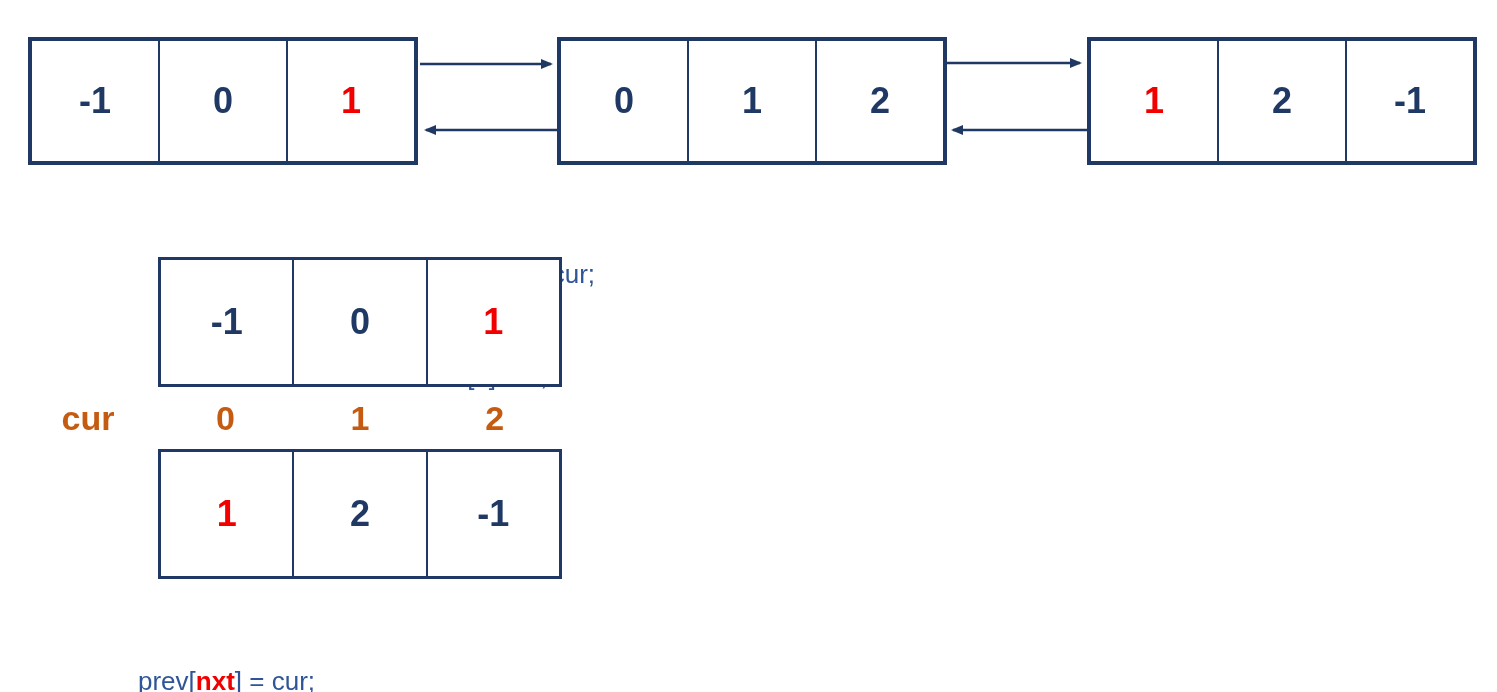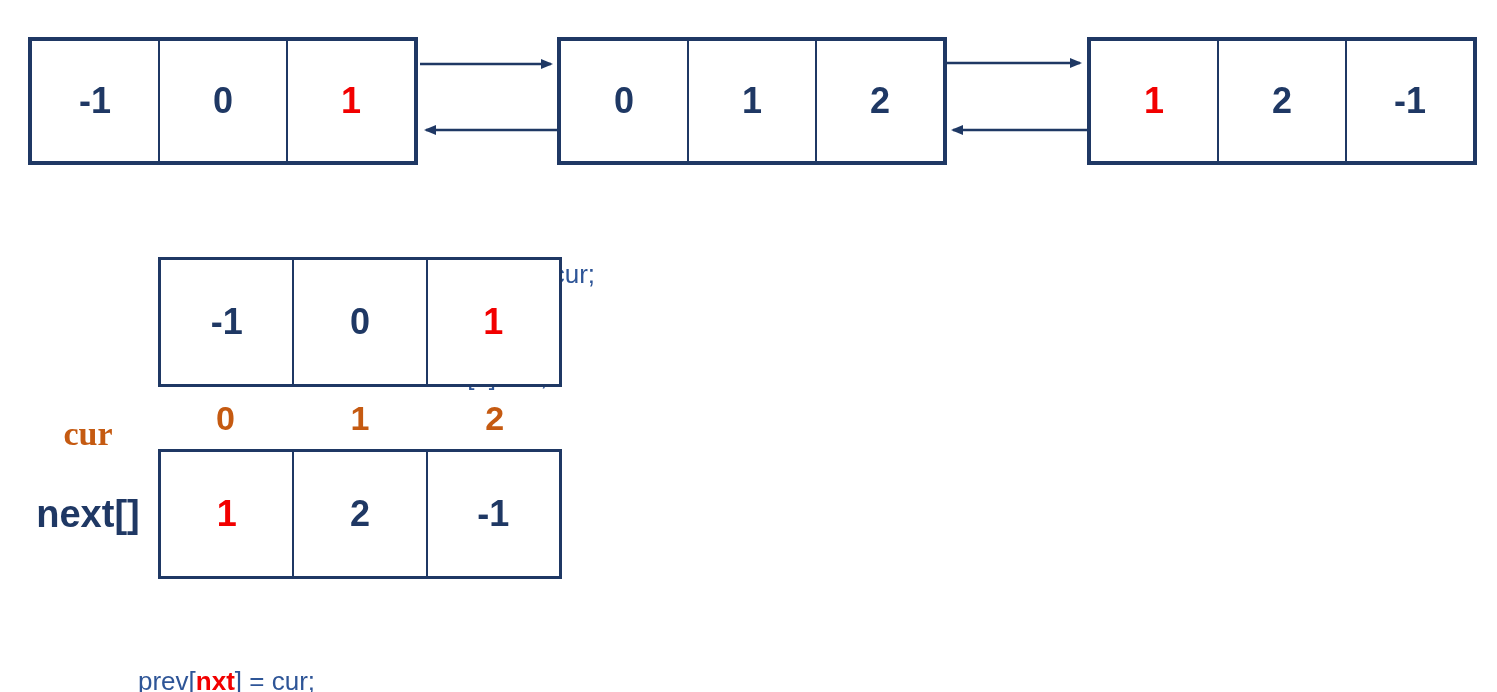--- a/index.html
+++ b/index.html
@@ -36,23 +36,23 @@
     color:var(--code_blue,#2E5597);white-space:pre;
   }
   .code .hl{color:var(--red,#F20000);font-weight:700;}
   
   .rowlabel{
     position:absolute;left:28px;width:120px;height:130px;
     display:flex;align-items:center;justify-content:center;
     font-weight:700;font-size:38px;color:var(--navy,#1F3864);
   }
   .curlabel{
-    position:absolute;left:28px;top:412px;width:120px;height:44px;
+    position:absolute;left:28px;top:396px;width:120px;height:44px;
     display:flex;align-items:center;justify-content:center;
-    font-weight:700;font-size:34px;color:var(--orange,#C55A11);font-family:Liberation Serif, serif;
+    font-weight:700;font-size:34px;color:var(--orange,#C55A11);
   }
   .currow{
     position:absolute;left:158px;top:396px;width:404px;height:44px;display:flex;
   }
   .curcell{
     flex:1;display:flex;align-items:center;justify-content:center;
     font-weight:700;font-size:34px;color:var(--orange,#C55A11);
   }
 </style>
 </head>
@@ -101,21 +101,20 @@
     <div class="cell" data-color="red">1</div>
   </div>
 
   <div class="curlabel">cur</div>
   <div class="currow">
     <div class="curcell">0</div>
     <div class="curcell">1</div>
     <div class="curcell">2</div>
   </div>
 
-  <div class="rowlabel" style="top:449px">next[]</div>
   <div class="abox" style="top:449px">
     <div class="cell" data-color="red">1</div>
     <div class="cell" data-color="navy">2</div>
     <div class="cell" data-color="navy">-1</div>
   </div>
 
   <div class="code" style="left:138px;top:596px">
     <div class="code-line"><span>prev[</span><span class="hl">nxt</span><span>] = cur;</span></div>
     
   </div>

